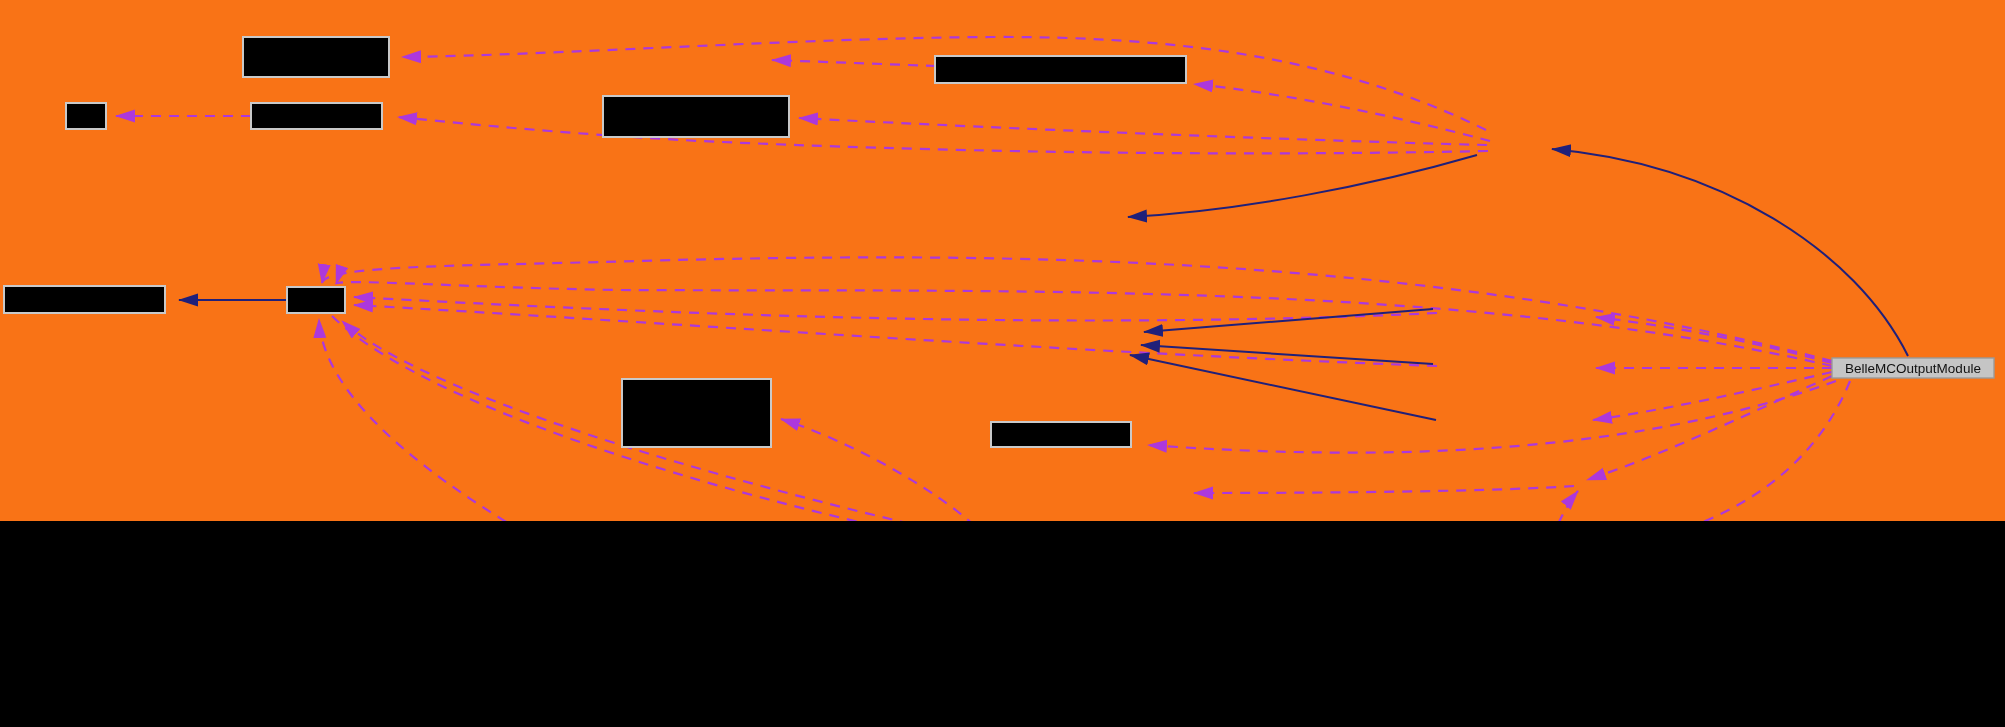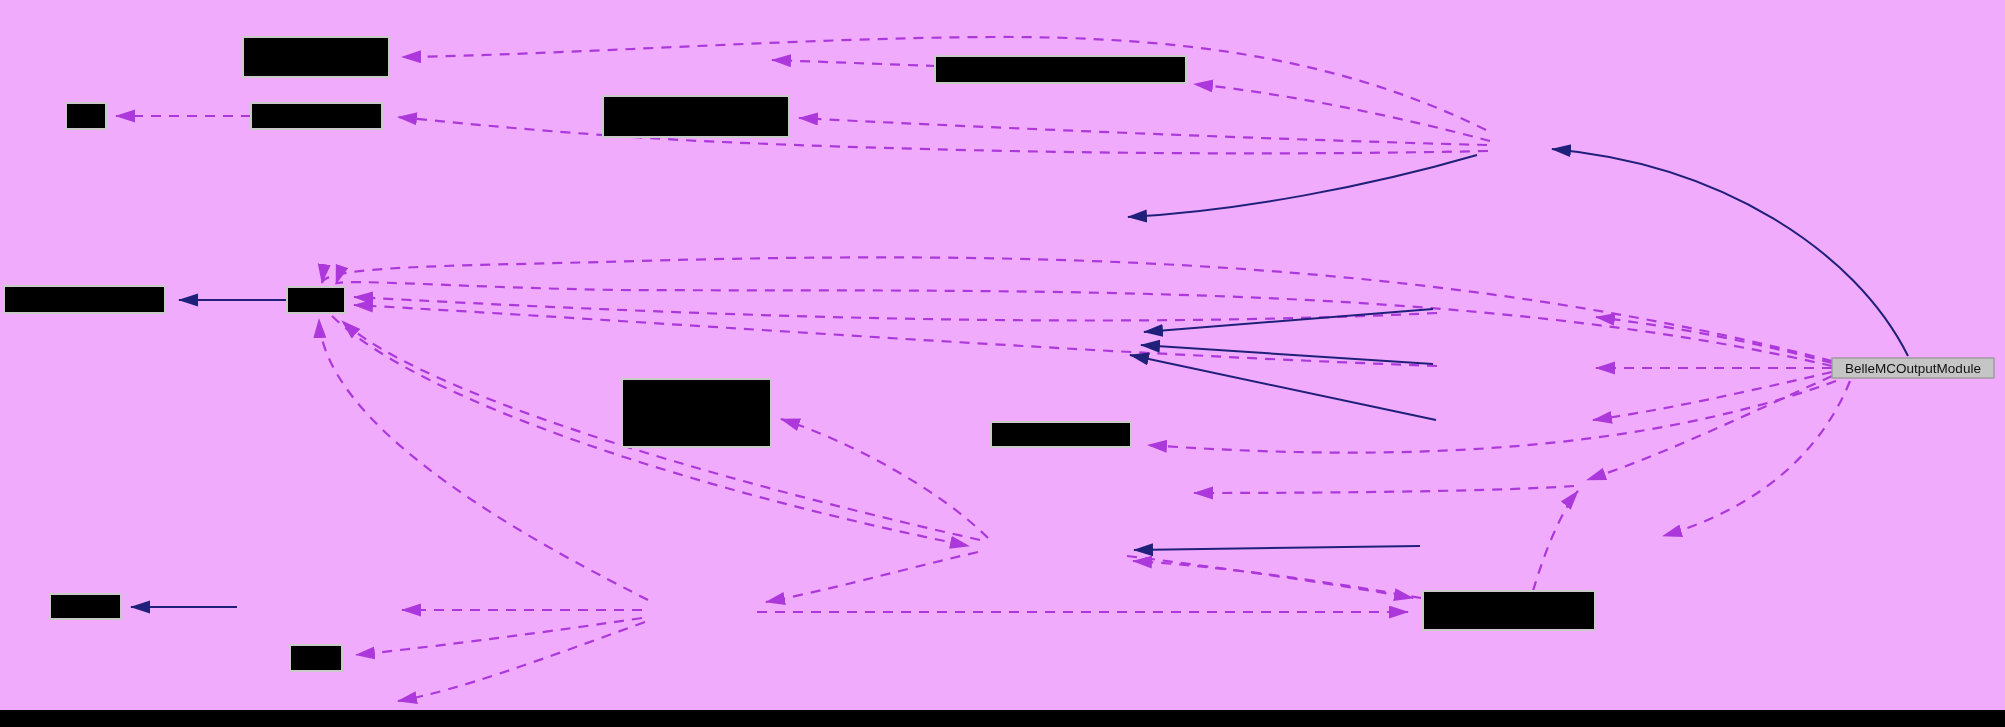--- a/index.html
+++ b/index.html
@@ -1,19 +1,19 @@
 <!DOCTYPE html>
 <html><head>
 <meta charset="utf-8">
 <style>
   html,body{margin:0;padding:0;background:#000;}
   .stage{
     position:relative;
-    width:2005px;height:710px;
-    background:#f0abfc;
+    width:2005px;height:521px;
+    background:#f97316;
     overflow:hidden;
     font-family:"Liberation Sans", sans-serif;
   }
   svg{position:absolute;left:0;top:0;}
   .graph-node-rect{fill:#000;stroke:#c9c9c9;stroke-width:2;}
   .graph-node-rect.filled{fill:#c5c5c5;stroke:#9a9a9a;stroke-width:1.4;}
   .node-label{fill:#111;font-family:"Liberation Sans",sans-serif;font-size:13.5px;}
   .edge{fill:none;}
   .edge.dashed{stroke-dasharray:10 8;stroke-width:2.2;}
   .edge.solid{stroke-width:2;}

